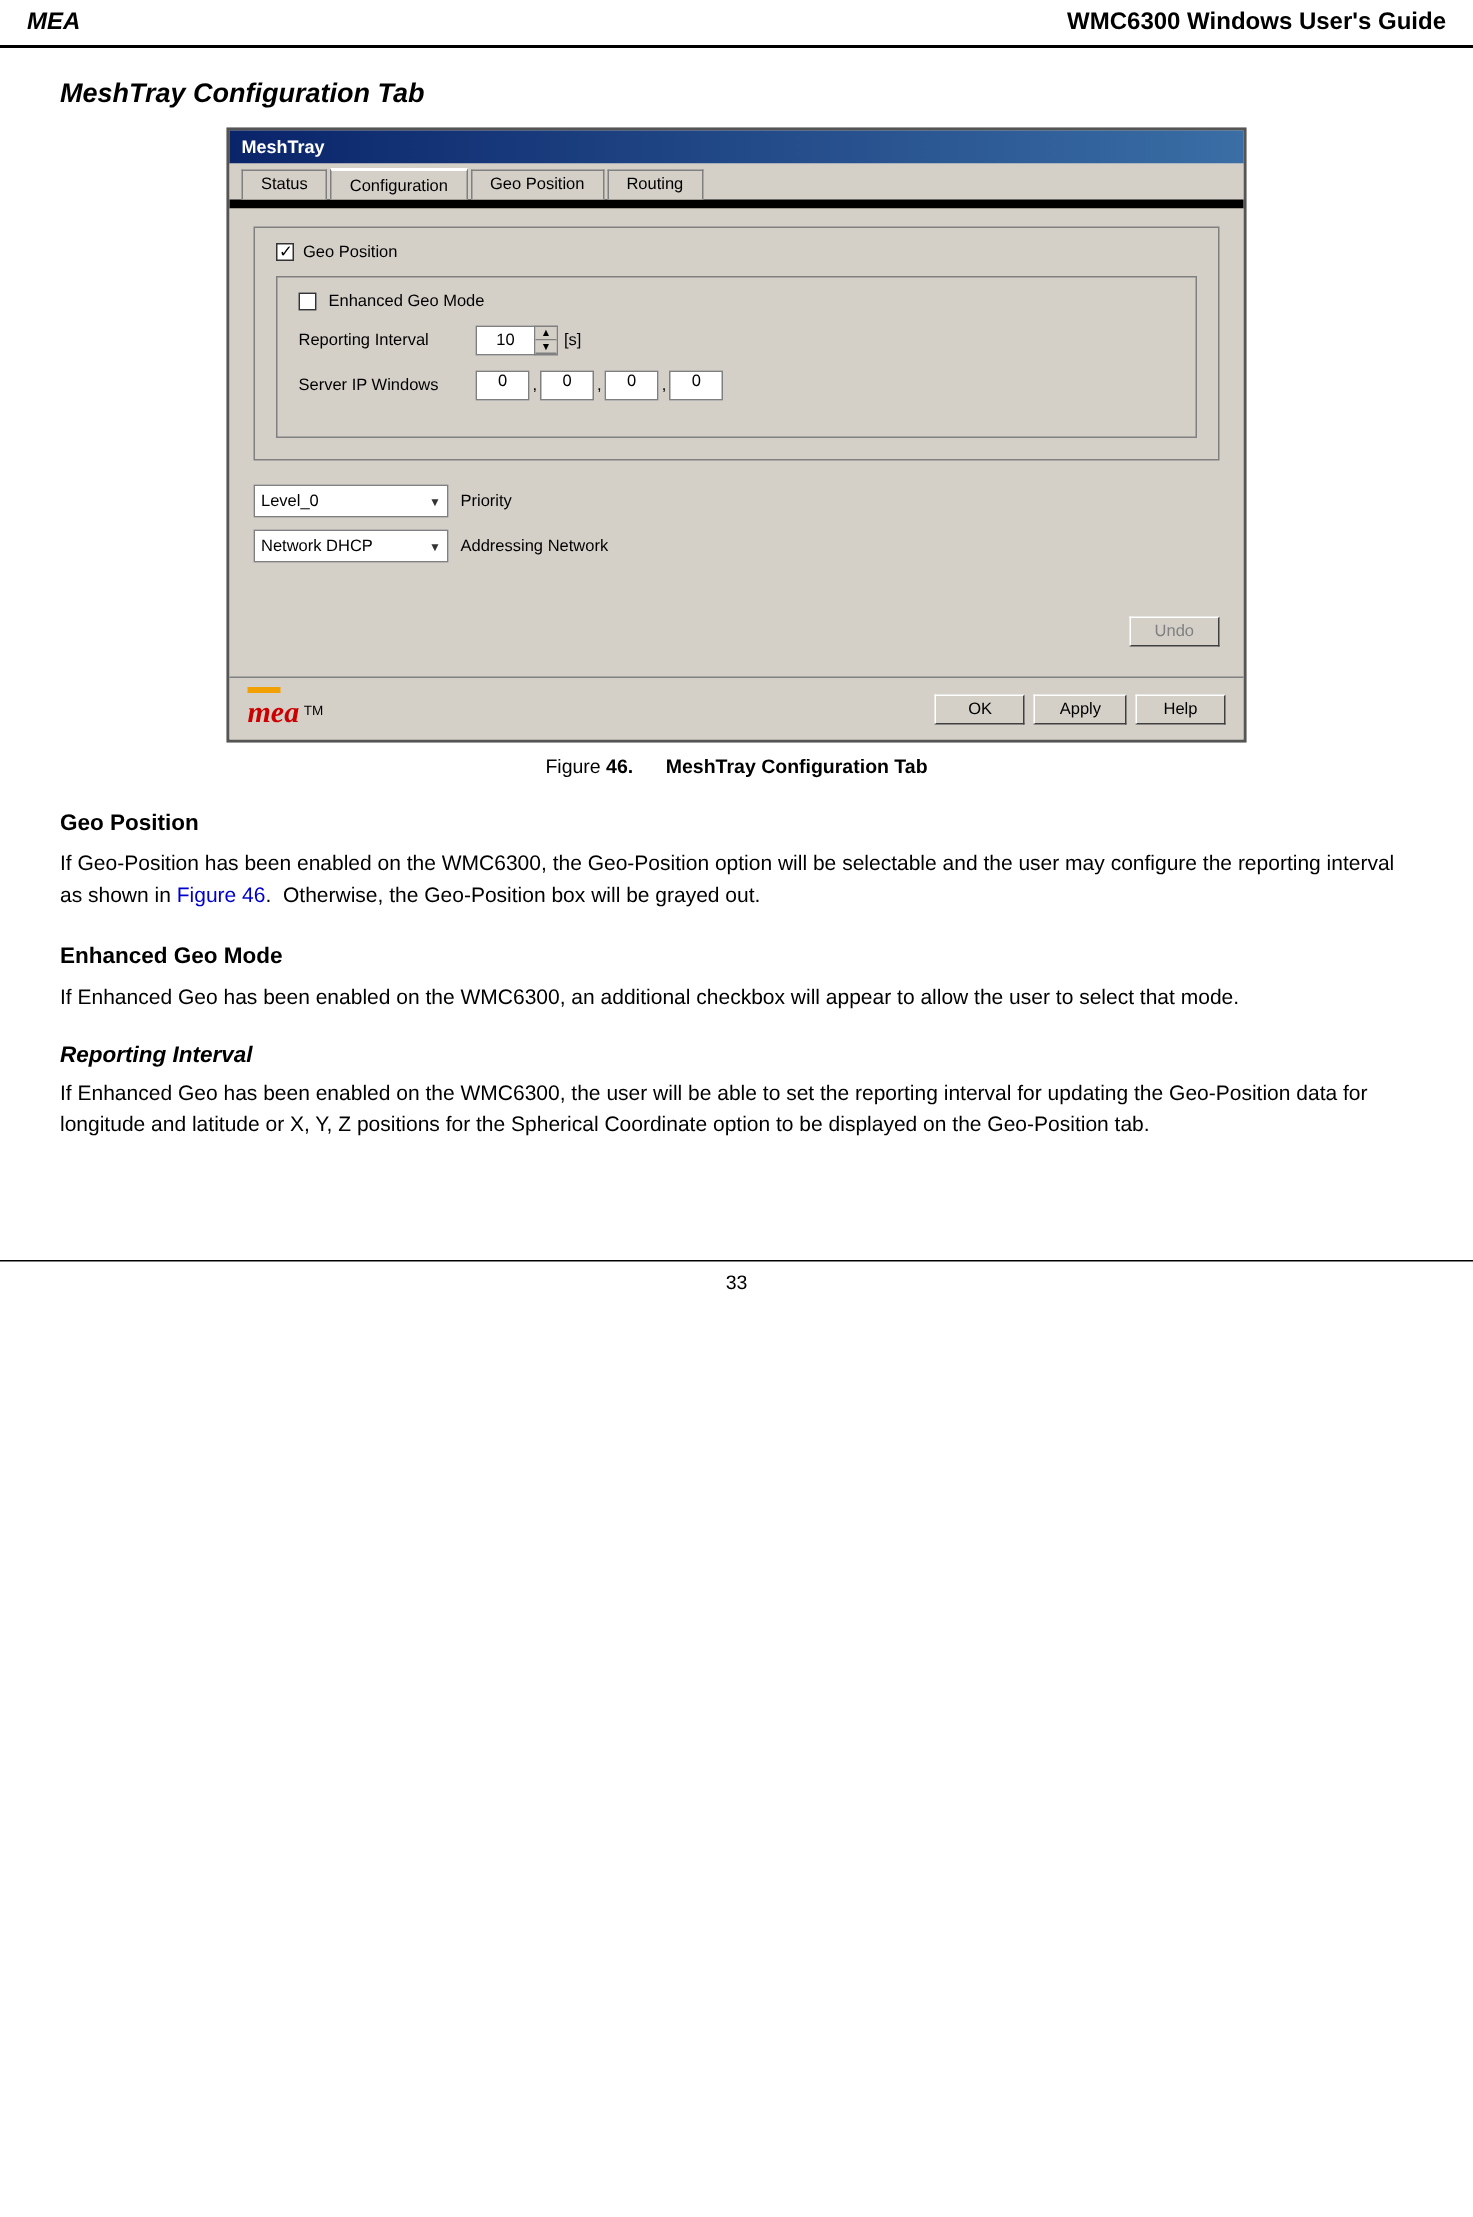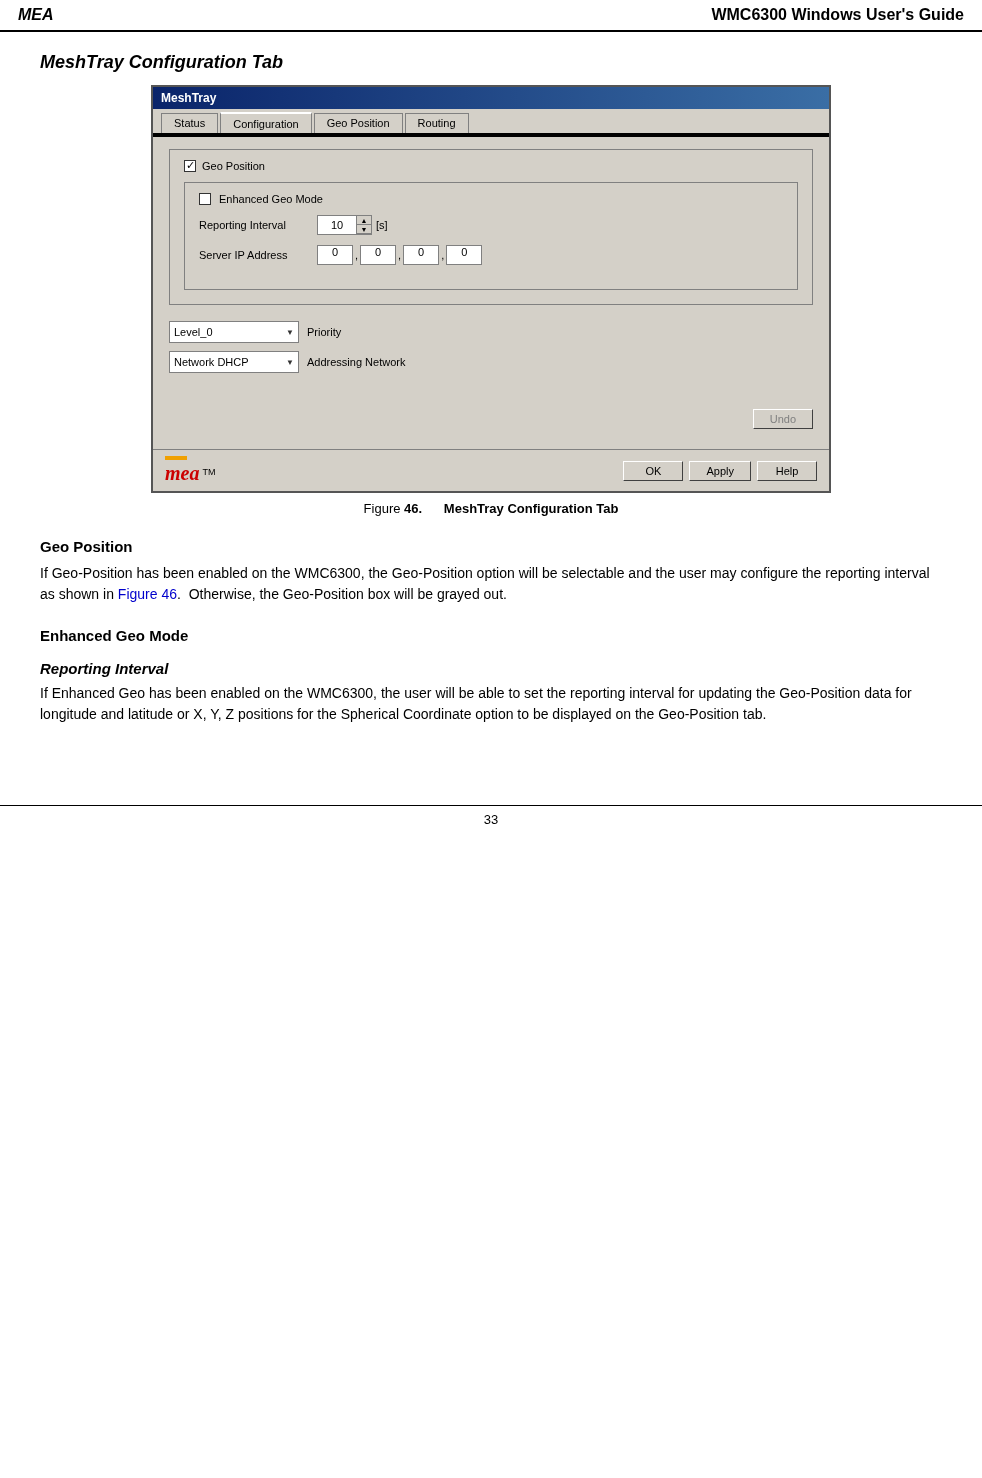--- a/index.html
+++ b/index.html
@@ -76,21 +76,21 @@
       font-weight: bold;
       display: flex;
       align-items: flex-start;
     }
 
     .window-tabs {
       display: flex;
       background: #d4d0c8;
       padding: 4px 8px 0 8px;
       gap: 2px;
-      border-bottom: 4px solid #000000;
+      border-bottom: 6px solid #000000;
     }
 
     .tab {
       padding: 3px 12px;
       background: #d4d0c8;
       border: 1px solid #808080;
       border-bottom: none;
       font-size: 11px;
       cursor: pointer;
     }
@@ -411,21 +411,21 @@
                 </div>
                 <div class="spin-btns">
                   <div class="spin-btn">▲</div>
                   <div class="spin-btn">▼</div>
                 </div>
                 <span class="spin-unit">[s]</span>
               </div>
             </div>
 
             <div class="form-row">
-              <span class="form-label">Server IP Address</span>
+              <span class="form-label">Server IP Windows</span>
               <div class="ip-input-group">
                 <div class="ip-field">0</div>
                 <span class="ip-dot">,</span>
                 <div class="ip-field">0</div>
                 <span class="ip-dot">,</span>
                 <div class="ip-field">0</div>
                 <span class="ip-dot">,</span>
                 <div class="ip-field">0</div>
               </div>
             </div>
@@ -481,20 +481,21 @@
       <span class="figure-caption-bold">MeshTray Configuration Tab</span>
     </div>
   </div>
 
   <div class="subsection-title">Geo Position</div>
   <div class="body-text">
     If Geo-Position has been enabled on the WMC6300, the Geo-Position option will be selectable and the user may configure the reporting interval as shown in <a>Figure 46</a>.&nbsp; Otherwise, the Geo-Position box will be grayed out.
   </div>
 
   <div class="subsection-title">Enhanced Geo Mode</div>
+  <div class="body-text">If Enhanced Geo has been enabled on the WMC6300, an additional checkbox will appear to allow the user to select that mode.</div>
 
   <div class="subsection-title-italic">Reporting Interval</div>
   <div class="body-text">If Enhanced Geo has been enabled on the WMC6300, the user will be able to set the reporting interval for updating the Geo-Position data for longitude and latitude or X, Y, Z positions for the Spherical Coordinate option to be displayed on the Geo-Position tab.</div>
 
 </div>
 
 <div class="page-footer">
   <span>33</span>
 </div>
 

